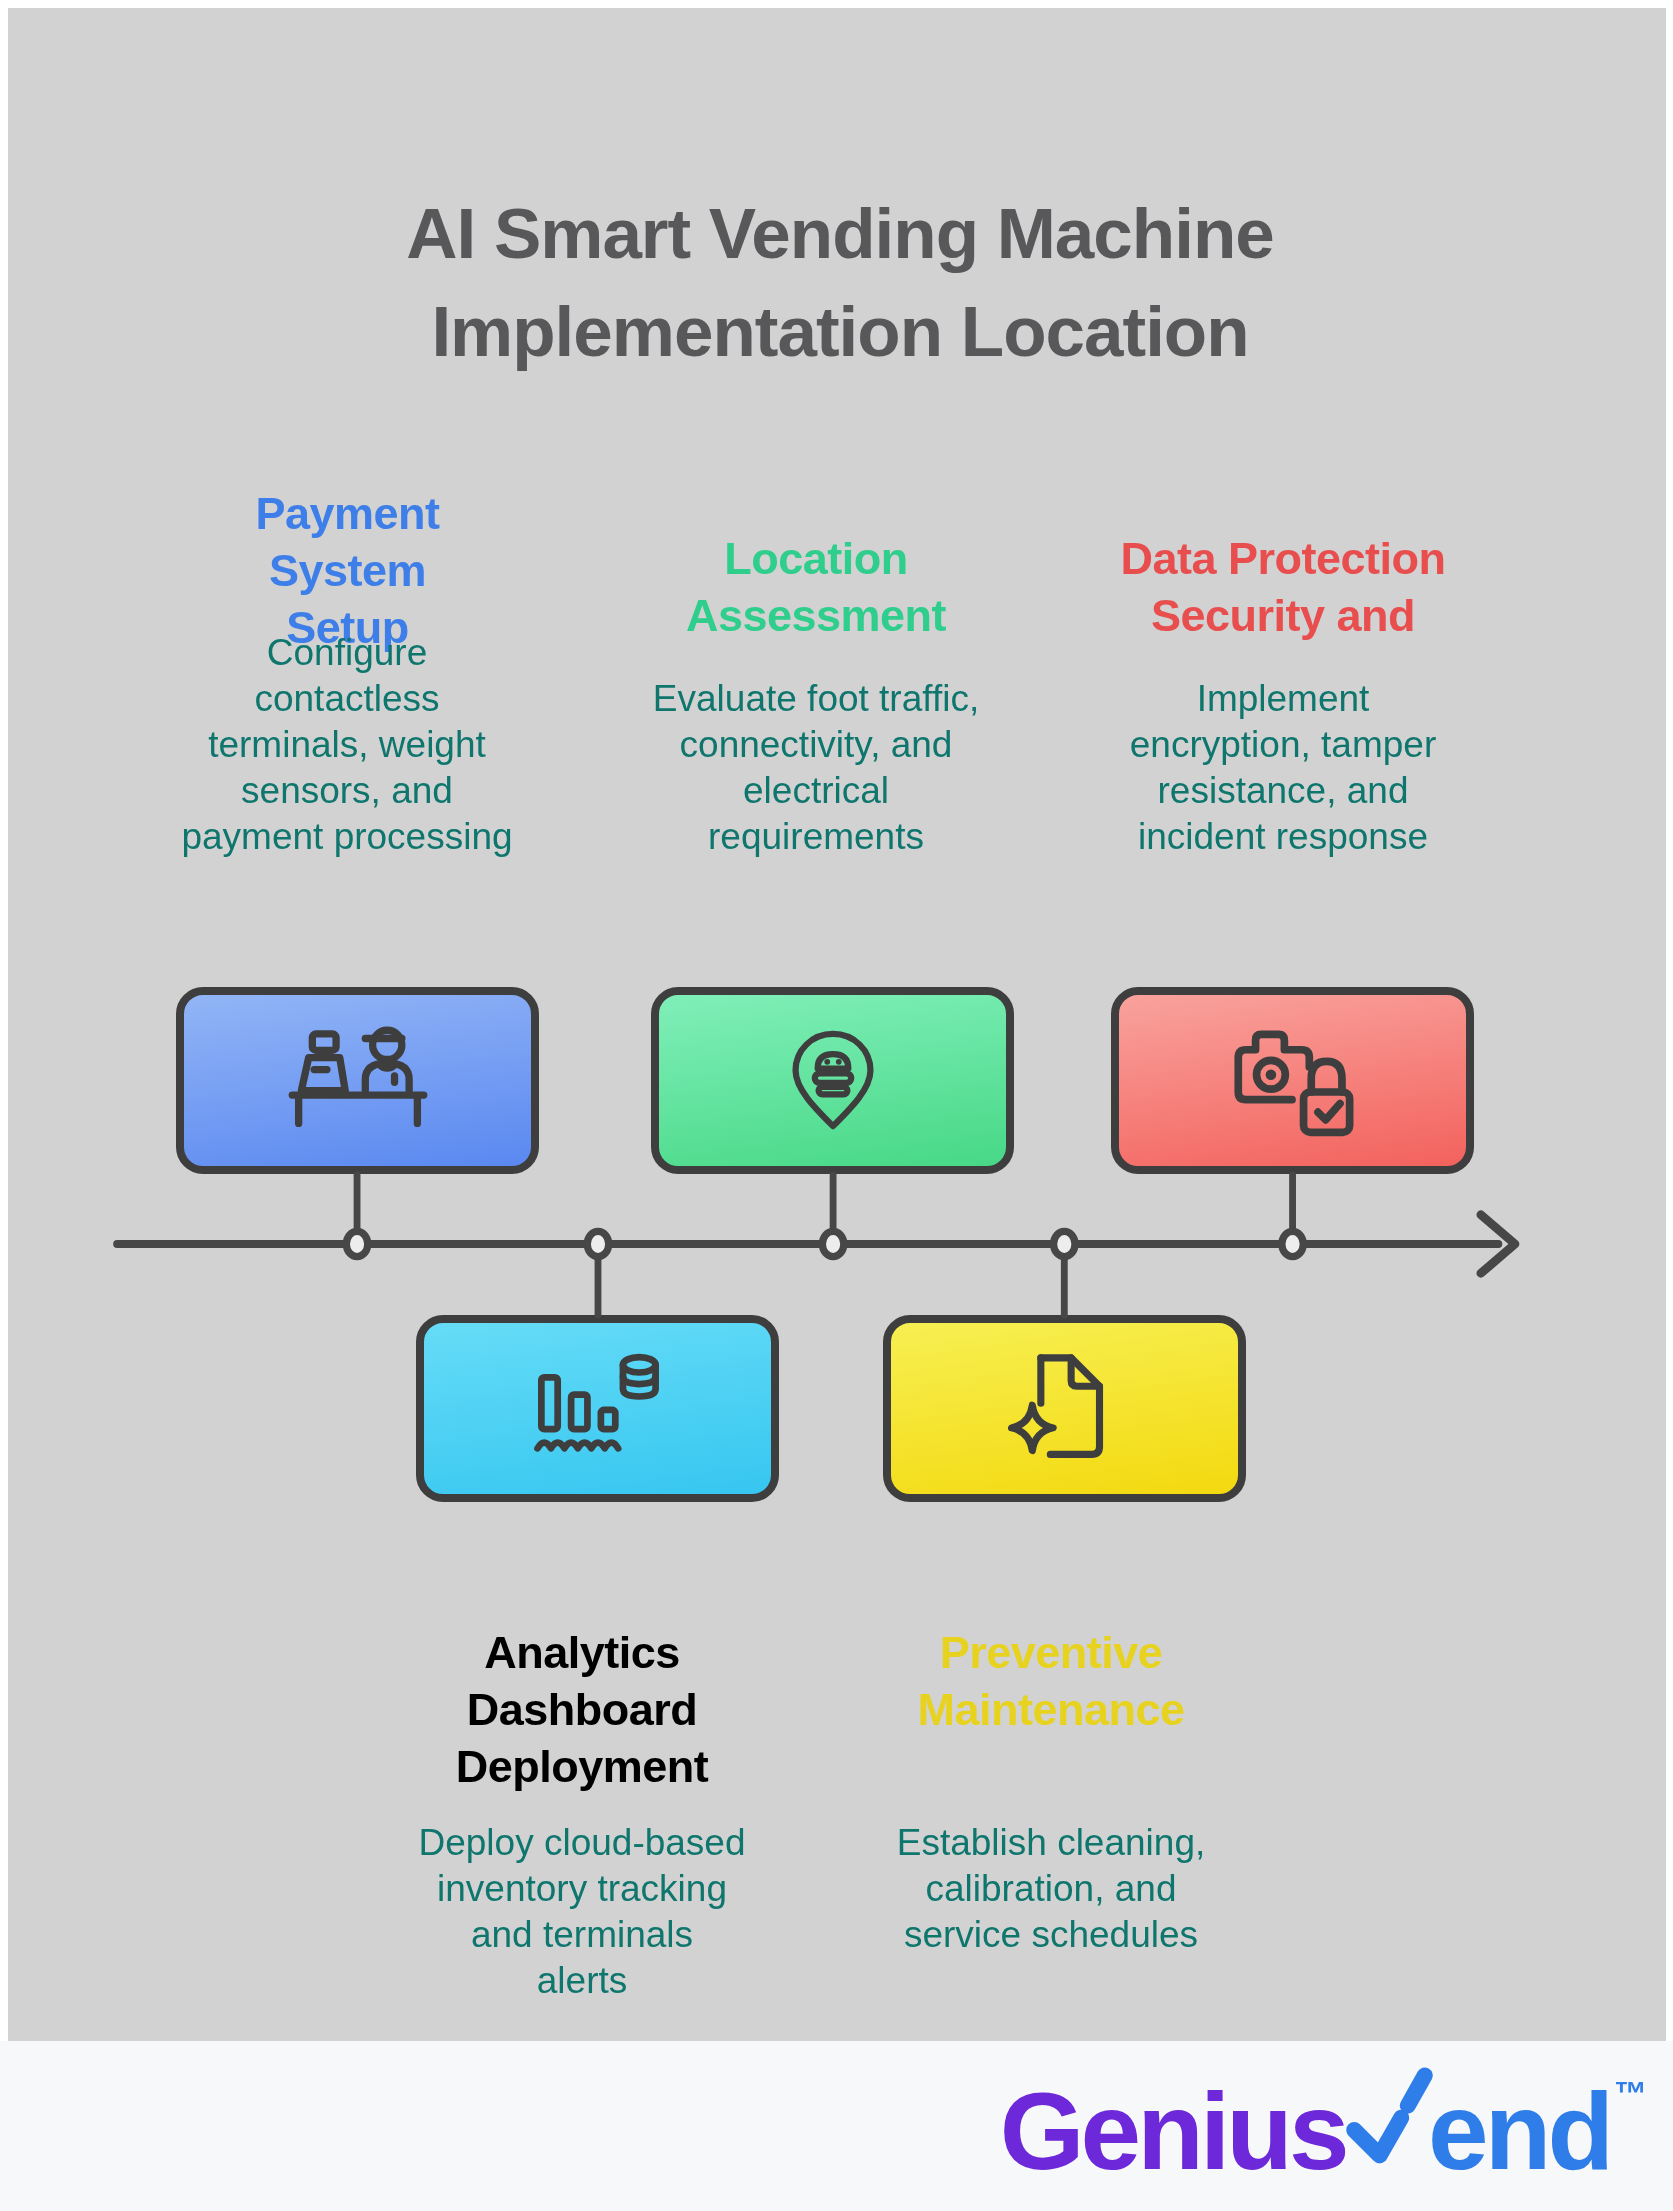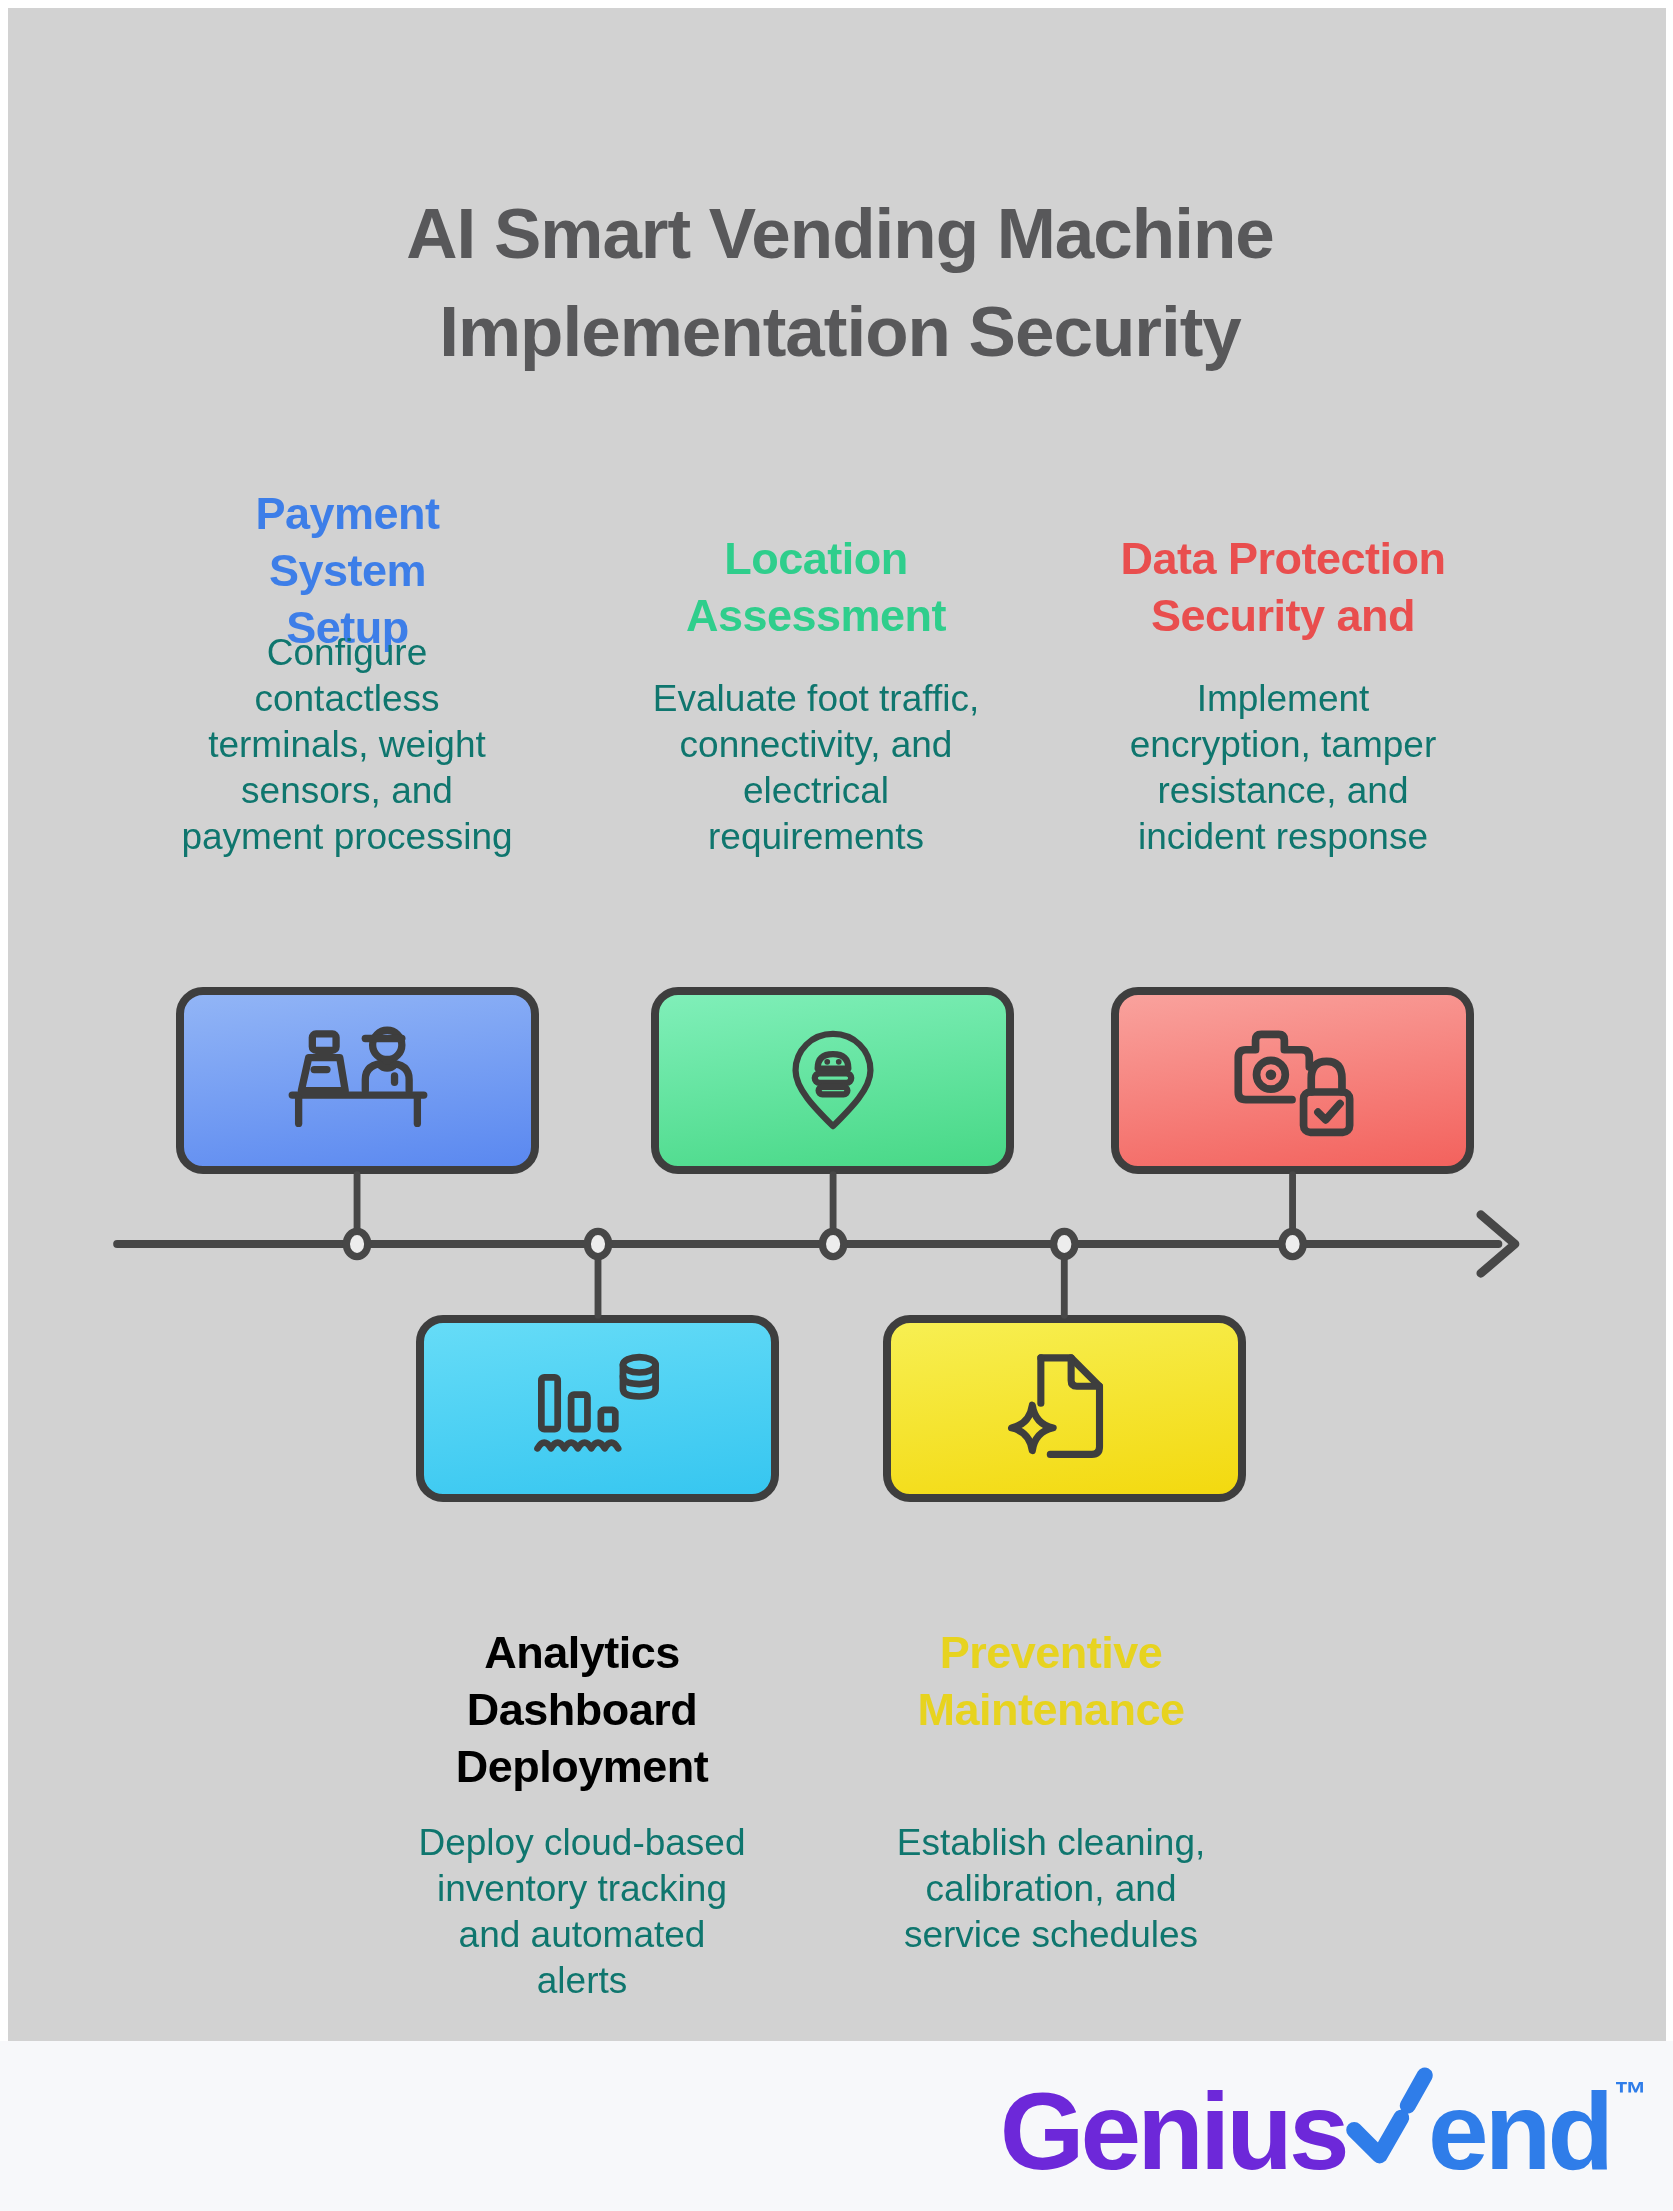--- a/index.html
+++ b/index.html
@@ -38,21 +38,21 @@
 </style>
 </head>
 <body>
 
 <div class="screen">
   <div class="poster-bg"></div>
   <div class="footer-bg"></div>
 
   <div class="title" style="color: rgb(88, 88, 90); padding-left: 16px;">
     <div>AI Smart Vending Machine</div>
-    <div>Implementation Security</div>
+    <div>Implementation Location</div>
   </div>
 
   <div class="coltext h" style="left: 172px; top: 485px; width: 351px; color: rgb(61, 126, 232);">
     <div>Payment System</div>
     <div>Setup</div>
   </div>
   <div class="coltext b" style="left:152px;top:630px;width:390px">
     <div>Configure</div>
     <div>contactless</div>
     <div>terminals, weight</div>
@@ -169,21 +169,21 @@
   </svg>
 
   <div class="coltext h" style="left: 387px; top: 1624px; width: 390px; color: #000000;">
     <div>Analytics</div>
     <div>Dashboard</div>
     <div>Deployment</div>
   </div>
   <div class="coltext b" style="left:377px;top:1820px;width:410px">
     <div>Deploy cloud-based</div>
     <div>inventory tracking</div>
-    <div>and automated</div>
+    <div>and terminals</div>
     <div>alerts</div>
   </div>
 
   <div class="coltext h" style="left: 856px; top: 1624px; width: 390px; color: rgb(231, 211, 31);">
     <div>Preventive</div>
     <div>Maintenance</div>
   </div>
   <div class="coltext b" style="left:851px;top:1820px;width:400px">
     <div>Establish cleaning,</div>
     <div>calibration, and</div>

